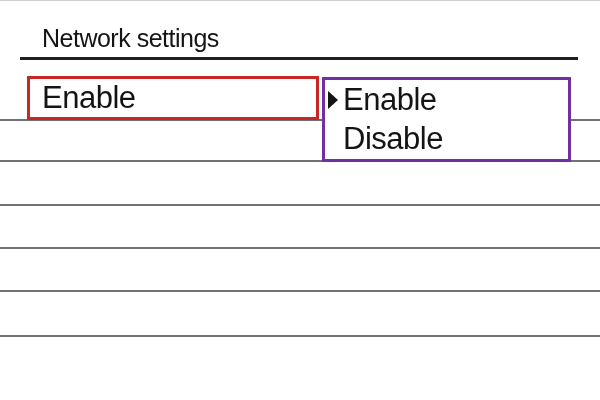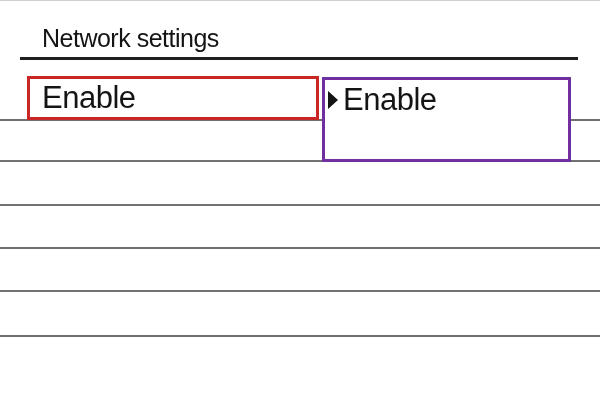--- a/index.html
+++ b/index.html
@@ -137,15 +137,16 @@
     <div class="option">
       <span class="cursor-slot">
           <span class="tri"></span>
         </span>
       <span class="option-label">Enable</span>
     </div>
     <div class="option">
       <span class="cursor-slot hidden">
           <span class="tri"></span>
         </span>
+      <span class="option-label">Disable</span>
     </div>
   </div>
 </div>
 
 </body></html>

